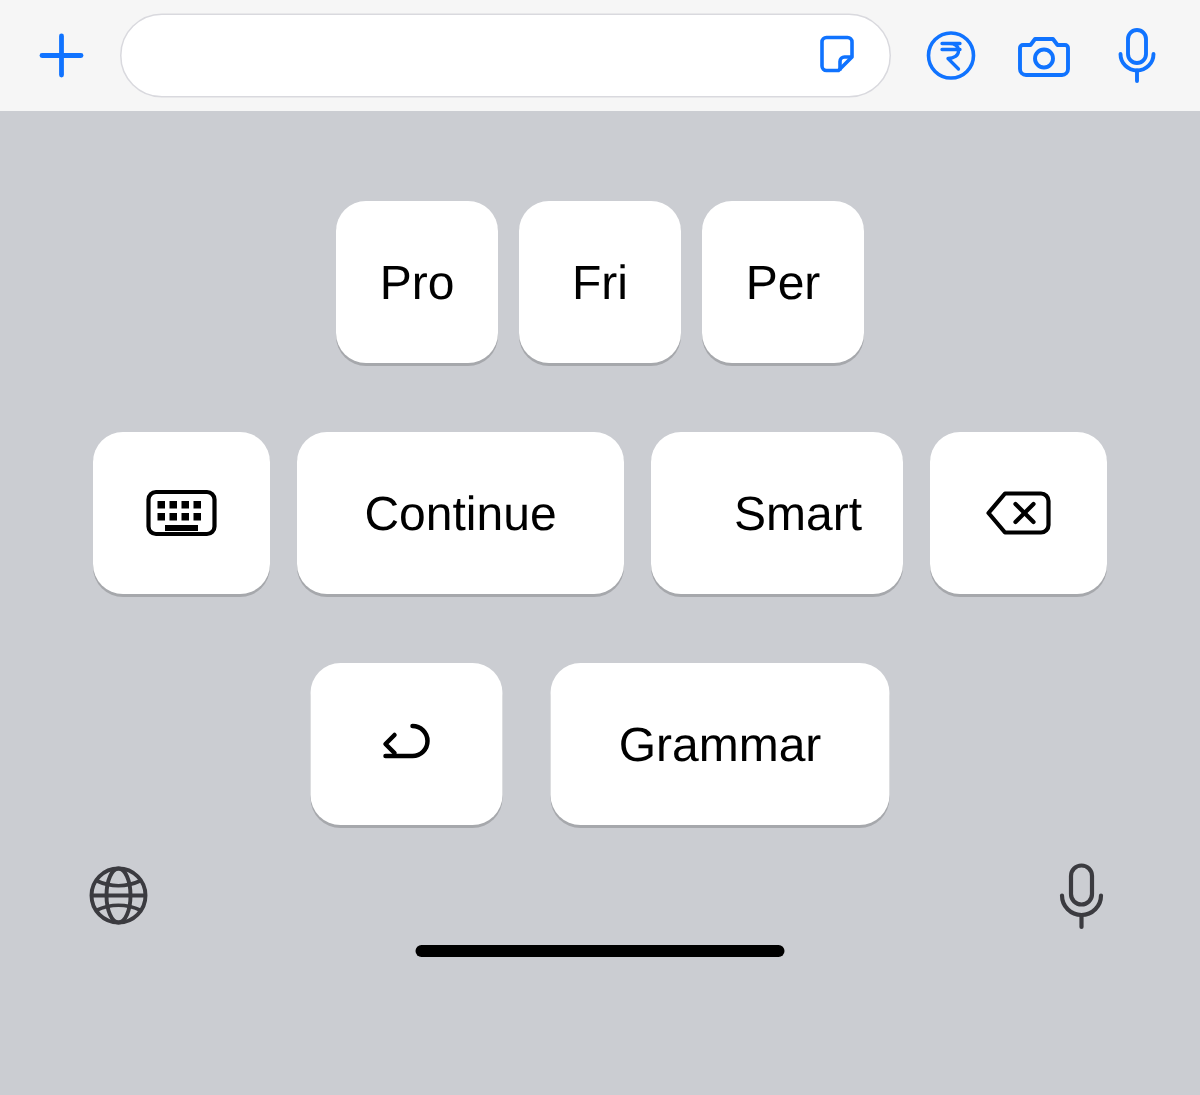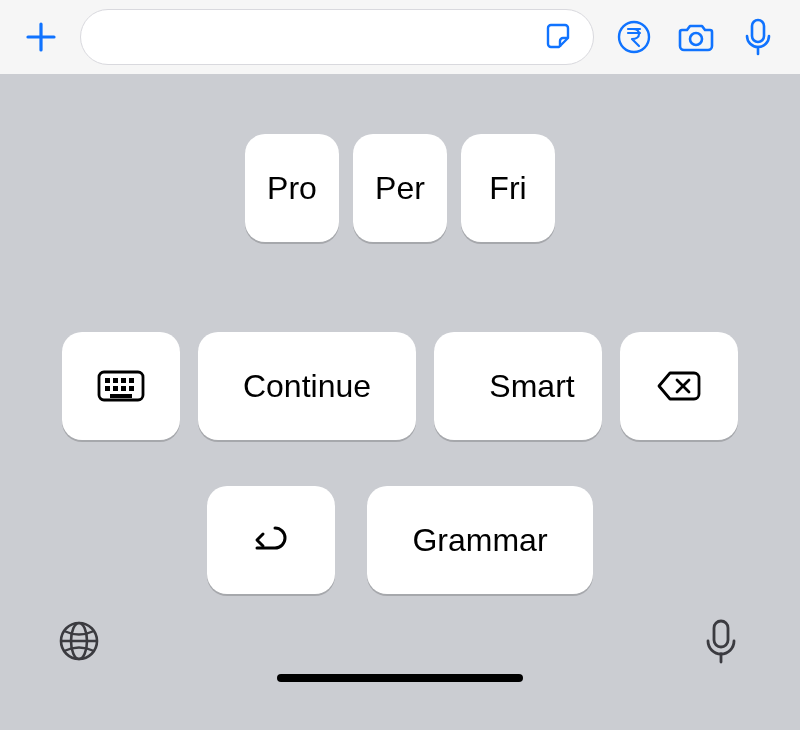--- a/index.html
+++ b/index.html
@@ -96,30 +96,30 @@
     box-shadow: 0 2px 0 rgba(0,0,0,0.18);
     display: flex;
     align-items: center;
     justify-content: center;
     font-size: 32px;
     color: #000;
     cursor: pointer;
     box-sizing: border-box;
     height: 108px;
   }
-  .key.small { width: 94px; text-align: right; }
+  .key.small { width: 108px; text-align: right; }
   .key.icon-key { width: 118px; }
   .key.continue { width: 218px; }
   .key.smart    { width: 168px; padding-left: 28px; }
   .key.delete   { width: 118px; }
   .key.undo     { width: 128px; }
   .key.grammar  { width: 226px; }
 
   
-  .row2 { gap: 18px; margin-bottom: 46px; margin-top: 44px; }
+  .row2 { gap: 18px; margin-bottom: 46px; }
   .row3 { gap: 32px; margin-bottom: 20px; }
 
   
   .bottom-row {
     width: 100%;
     display: flex;
     justify-content: space-between;
     align-items: center;
     padding: 0 52px 6px 52px;
     box-sizing: border-box;
@@ -187,24 +187,24 @@
   </div>
 </div>
 
 <div class="keyboard-area">
 
   <div class="key-row">
     <div class="key small">
       <span>Pro</span>
     </div>
     <div class="key small">
+      <span>Fri</span>
+    </div>
+    <div class="key small">
       <span>Per</span>
-    </div>
-    <div class="key small">
-      <span>Fri</span>
     </div>
   </div>
 
   <div class="key-row row2">
     <div class="key icon-key">
       <svg width="50" height="38" viewBox="0 0 50 38" fill="none">
         <rect x="3" y="5" width="44" height="28" rx="5" stroke="#000" stroke-width="2.8"></rect>
         <rect x="9" y="11" width="5" height="5" fill="#000"></rect>
         <rect x="17" y="11" width="5" height="5" fill="#000"></rect>
         <rect x="25" y="11" width="5" height="5" fill="#000"></rect>

